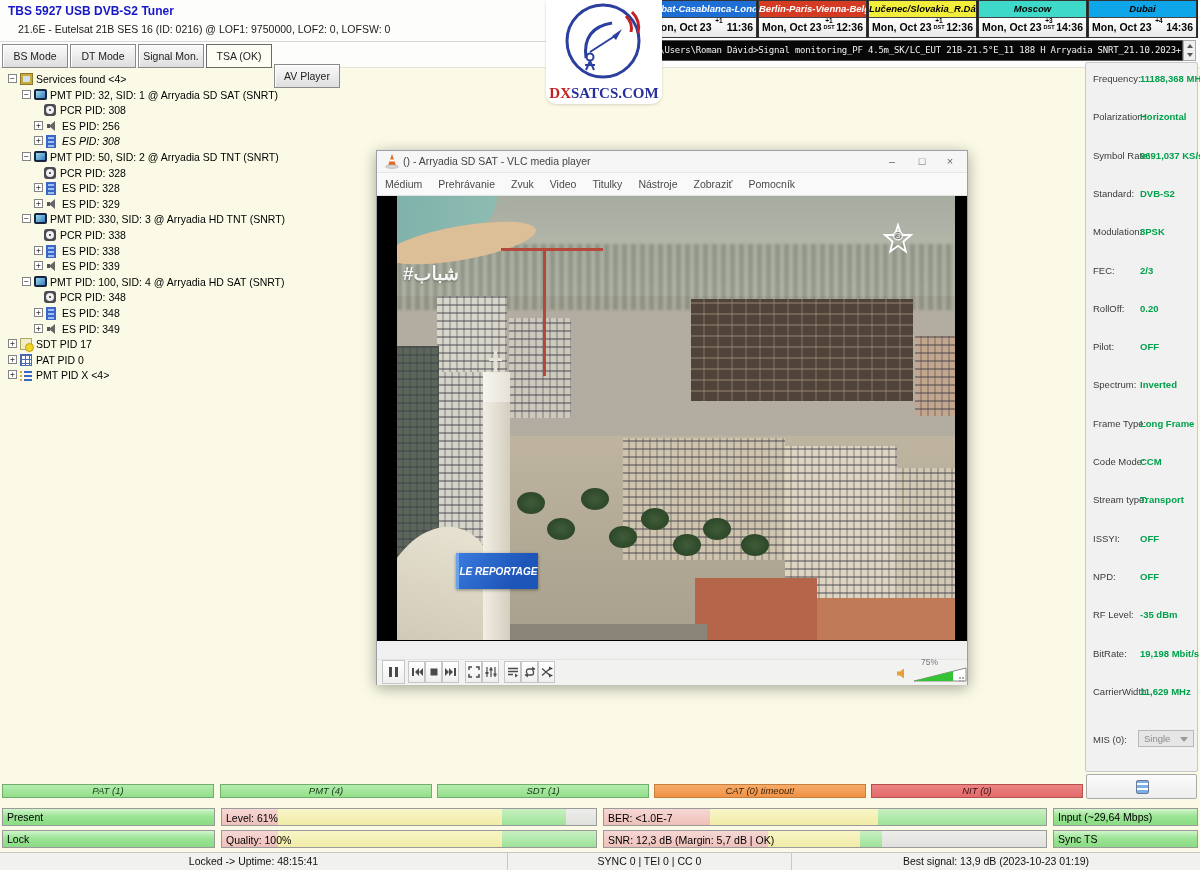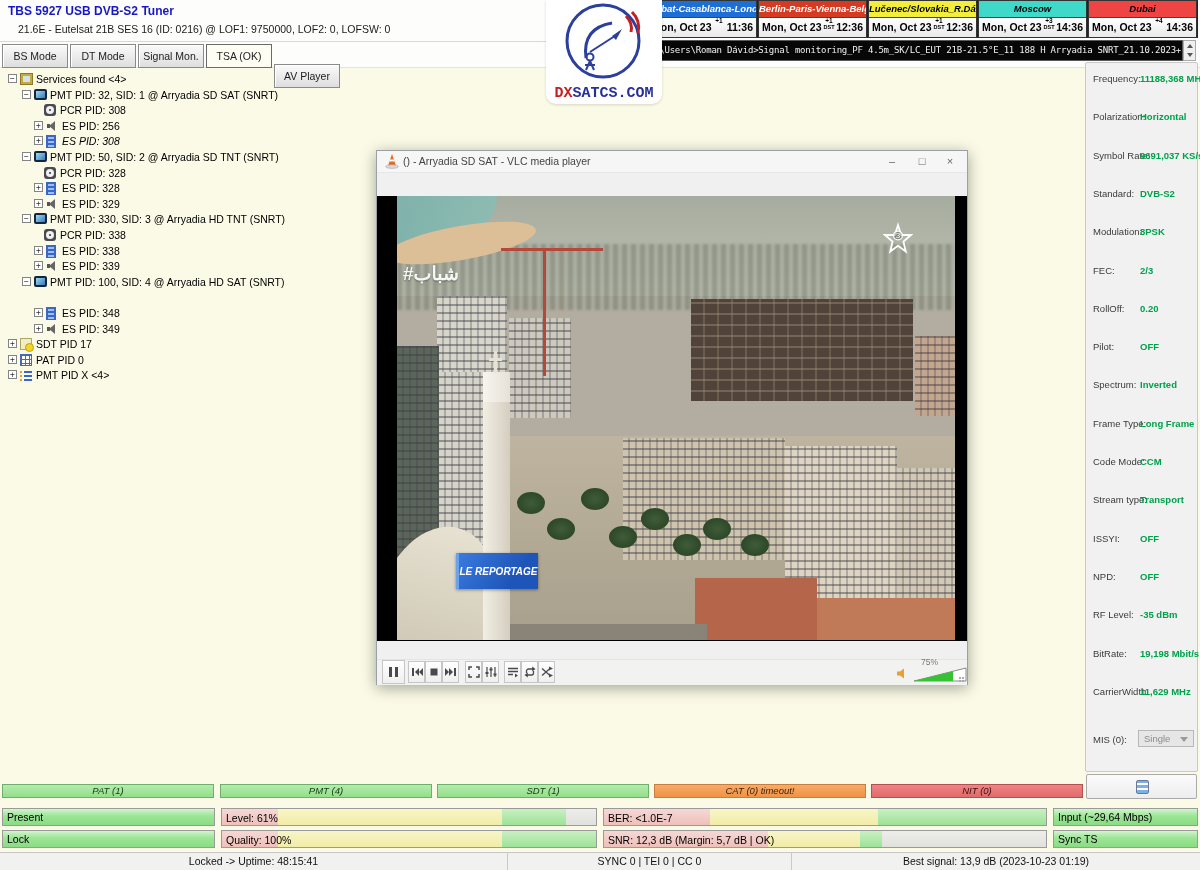--- a/index.html
+++ b/index.html
@@ -28,21 +28,21 @@
 
   
   #console { position:absolute; left:650px; top:40px; width:533px; height:21px; background:#070707; border:1px solid #5a5a5a; color:#f2f2f2; font-family:"DejaVu Sans Mono", monospace; font-size:9px; line-height:18px; padding:0 3px; white-space:nowrap; overflow:hidden; letter-spacing:-0.2px; }
   #console-sb { position:absolute; left:1183px; top:40px; width:13px; height:21px; background:#efefef; border:1px solid #aaa; }
   #console-sb .sb-up, #console-sb .sb-dn { position:absolute; left:3px; width:0; height:0; border-left:3px solid transparent; border-right:3px solid transparent; }
   #console-sb .sb-up { top:3px; border-bottom:4px solid #555; }
   #console-sb .sb-dn { bottom:3px; border-top:4px solid #555; }
 
   
   #logo { position:absolute; left:546px; top:0; width:116px; height:104px; background:#fff; border-radius:0 0 10px 10px; z-index:5; box-shadow:0 1px 3px rgba(0,0,0,.15); }
-  .logo-text { position:absolute; left:0; bottom:2px; width:116px; text-align:center; font-size:15px; font-weight:bold; font-family:Liberation Mono, monospace; letter-spacing:0; }
+  .logo-text { position:absolute; left:0; bottom:2px; width:116px; text-align:center; font-size:15px; font-weight:bold; font-family:Liberation Serif, serif; letter-spacing:0; }
   .logo-dx { color:#c42020; }
   .logo-rest { color:#26309a; }
 
   
   #tree { position:absolute; left:0; top:68px; width:372px; height:320px; }
   .tree-row { position:absolute; left:0; width:372px; height:15px; }
   .exp { position:absolute; top:2px; width:9px; height:9px; border:1px solid #848484; background:#fff; font:8px/7px "DejaVu Sans Mono", monospace; text-align:center; color:#333; }
   .tlabel { position:absolute; top:1px; font-size:10.5px; white-space:nowrap; color:#000; }
   .tico { position:absolute; top:1px; display:inline-block; }
   .ico-services { width:13px; height:12px; background:#caa93c; border:1px solid #8a7a2a; }
@@ -188,21 +188,21 @@
       </div>
       <div class="clock" style="left: 330px;">
         <div class="clock-name" style="background: rgb(63, 217, 201); color: rgb(0, 0, 0);">Moscow</div>
         <div class="clock-row">
           <div class="c-date">Mon, Oct 23</div>
           <div class="c-off">+3<span class="c-dst">DST</span></div>
           <div class="c-time">14:36</div>
         </div>
       </div>
       <div class="clock" style="left: 440px;">
-        <div class="clock-name" style="background: #ef4444; color: rgb(0, 0, 0);">Dubai</div>
+        <div class="clock-name" style="background: #0ea5e9; color: rgb(0, 0, 0);">Dubai</div>
         <div class="clock-row">
           <div class="c-date">Mon, Oct 23</div>
           <div class="c-off">+4</div>
           <div class="c-time">14:36</div>
         </div>
       </div>
     </div>
 
   <div id="console">:\Users\Roman Dávid&gt;Signal monitoring_PF 4.5m_SK/LC_EUT 21B-21.5°E_11 188 H Arryadia SNRT_21.10.2023+</div>
   <div id="console-sb">
@@ -285,20 +285,24 @@
       <div class="tree-row" style="top: 191.2px;">
         <span class="exp" style="left: 34px;">+</span>
         <span class="tico ico-audio" style="left: 46px;"></span>
         <span class="tlabel" style="left: 62px;">ES PID: 339</span>
       </div>
       <div class="tree-row" style="top: 206.8px;">
         <span class="exp" style="left: 22px;">−</span>
         <span class="tico ico-tv" style="left: 34px;"></span>
         <span class="tlabel" style="left: 50px;">PMT PID: 100, SID: 4 @ Arryadia HD SAT (SNRT)</span>
       </div>
+      <div class="tree-row" style="top: 222.4px;">
+        <span class="tico ico-pcr" style="left: 44px;"></span>
+        <span class="tlabel" style="left: 60px;">PCR PID: 348</span>
+      </div>
       <div class="tree-row" style="top: 238px;">
         <span class="exp" style="left: 34px;">+</span>
         <span class="tico ico-video" style="left: 46px;"></span>
         <span class="tlabel" style="left: 62px;">ES PID: 348</span>
       </div>
       <div class="tree-row" style="top: 253.6px;">
         <span class="exp" style="left: 34px;">+</span>
         <span class="tico ico-audio" style="left: 46px;"></span>
         <span class="tlabel" style="left: 62px;">ES PID: 349</span>
       </div>
@@ -325,20 +329,21 @@
         <path d="M7,0 L11,12 L3,12 Z" fill="#e8671e"></path>
         <path d="M5.1,5.5 h3.8 l0.6,2 h-5 Z" fill="#fff"></path>
         <ellipse cx="7" cy="12.6" rx="6.4" ry="1.8" fill="#d8d8d8" stroke="#aaa" stroke-width="0.6"></ellipse>
       </svg>
       <span class="vlc-title">() - Arryadia SD SAT - VLC media player</span>
       <span class="winbtn" style="right:60px;">–</span>
       <span class="winbtn" style="right:30px;">□</span>
       <span class="winbtn" style="right:2px;">×</span>
     </div>
 
+    <div class="vlc-menubar" id="vlc-menu"><span class="vmenu-item">Médium</span><span class="vmenu-item">Prehrávanie</span><span class="vmenu-item">Zvuk</span><span class="vmenu-item">Video</span><span class="vmenu-item">Titulky</span><span class="vmenu-item">Nástroje</span><span class="vmenu-item">Zobraziť</span><span class="vmenu-item">Pomocník</span></div>
 
     <div id="video">
       <div class="v-wrap">
         <div class="v-sky"></div>
         <div class="v-far"></div>
         <div class="v-sea"></div>
         <div class="v-beach"></div>
         <div class="v-bld" style="left:40px;top:100px;width:70px;height:112px;background-color:#d8d5ca;"></div>
         <div class="v-bld" style="left:112px;top:122px;width:62px;height:100px;background-color:#cdc9bd;"></div>
         <div class="v-crane-m"></div>

